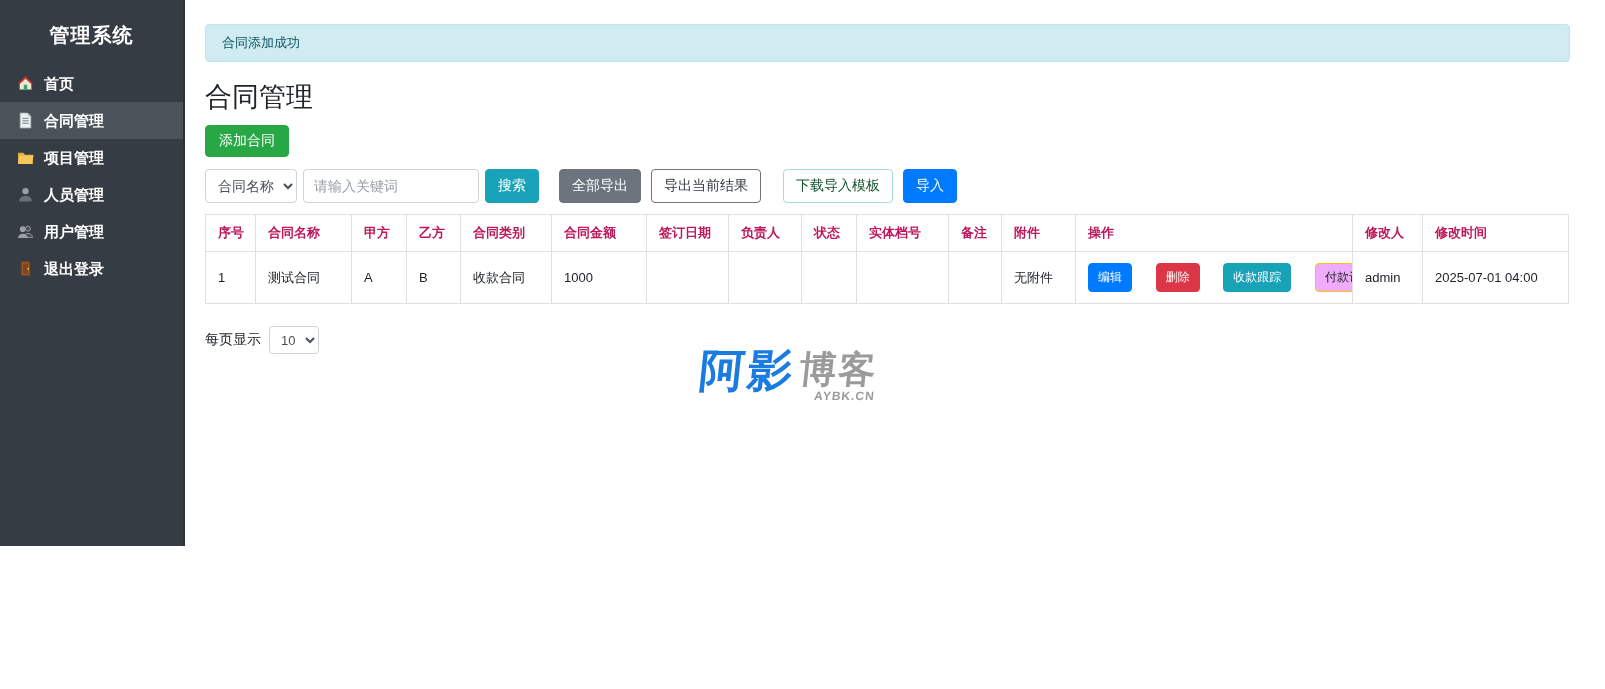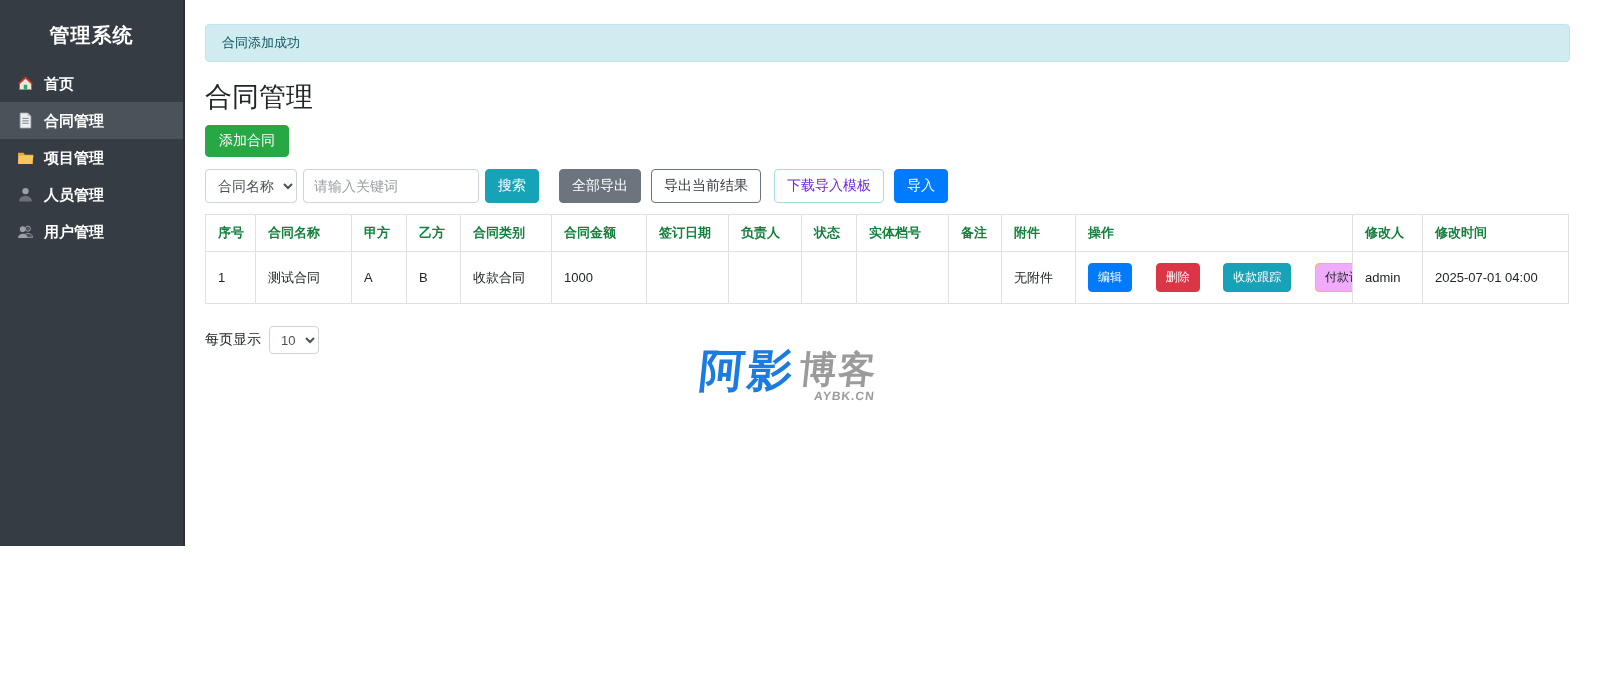--- a/index.html
+++ b/index.html
@@ -46,33 +46,33 @@
     height: 34px; border: 1px solid #ced4da; border-radius: 4px;
     font-family: inherit; font-size: 14px; color: #495057; background: #fff;
   }
   .toolbar select { width: 92px; padding: 0 4px 0 8px; }
   .toolbar input { width: 176px; padding: 0 10px; }
   .toolbar input::placeholder { color: #9aa0a6; }
   .btn-toolbar { height: 34px; padding: 0 12px; }
   .btn-search   { background: #17a2b8; border-color: #17a2b8; color: #fff; }
   .btn-export-all { background: #6c757d; border-color: #6c757d; color: #fff; margin-left: 14px; }
   .btn-export-cur { background: #fff; border-color: #6c757d; color: #343a40; margin-left: 4px; }
-  .btn-template   { background: #fff; border-color: #a6dbe4; color: #6d28d9; margin-left: 7px; }
+  .btn-template   { background: #fff; border-color: #a6dbe4; color: #14532d; margin-left: 16px; }
   .btn-import     { background: #007bff; border-color: #007bff; color: #ffffff; margin-left: 4px; }
 
   
   table.data-table {
     border-collapse: collapse; table-layout: fixed; width: 1363px;
     margin-top: 11px; font-size: 13px;
   }
   .data-table th, .data-table td {
     border: 1px solid #dee2e6; text-align: left; vertical-align: middle;
     overflow: hidden; white-space: nowrap;
   }
-  .data-table th { font-weight: bold; padding: 9px 12px; color: #15803d; }
+  .data-table th { font-weight: bold; padding: 9px 12px; color: #be185d; }
   .data-table td { padding: 11px 12px; color: #212529; }
   .muted { color: #868e96; }
   .btn-xs { padding: 5px 9px; font-size: 12px; border-radius: 4px; margin-right: 20px; }
   .btn-edit   { background: #007bff; border-color: #007bff; color: #fff; }
   .btn-delete { background: #dc3545; border-color: #dc3545; color: #fff; }
   .btn-track  { background: #17a2b8; border-color: #17a2b8; color: #fff; }
   .btn-payrec { background: #f0abfc; border-color: #ffc107; color: #212529; margin-right: 0; }
 
   
   .page-size-row { display: flex; align-items: center; gap: 8px; margin-top: 22px; }
@@ -147,20 +147,31 @@
       <svg viewBox="0 0 18 16" width="17" height="17">
           <circle cx="11.5" cy="5" r="2.7" fill="#4a4f54" stroke="#b9bcbf" stroke-width="0.7"></circle>
           <path d="M6.8 14.3 a4.8 4.3 0 0 1 9.6 0 Z" fill="#4a4f54" stroke="#b9bcbf" stroke-width="0.7"></path>
           <circle cx="6" cy="5.5" r="3" fill="#9aa0a6"></circle>
           <path d="M1 15 a5.2 4.7 0 0 1 10.4 0 Z" fill="#9aa0a6"></path>
         </svg>
     </span>
     <span>用户管理</span>
   </div>
 
+  <div class="nav-item">
+    <span class="nav-icon">
+      <svg viewBox="0 0 16 16" width="17" height="17">
+          <rect x="3.5" y="1" width="9" height="14" fill="#6e3f1e"></rect>
+          <rect x="4.5" y="2" width="7" height="12.2" fill="#9c5a2d"></rect>
+          <rect x="5.6" y="3.2" width="4.8" height="10" fill="#7d4423"></rect>
+          <circle cx="10.6" cy="8.3" r="0.9" fill="#f1c40f"></circle>
+        </svg>
+    </span>
+    <span>退出登录</span>
+  </div>
 </nav>
 
 <main class="main">
   <div class="content">
 
     <div class="alert-info">合同添加成功</div>
 
     <h1 class="page-title">合同管理</h1>
 
     <button class="btn btn-add">添加合同</button>

